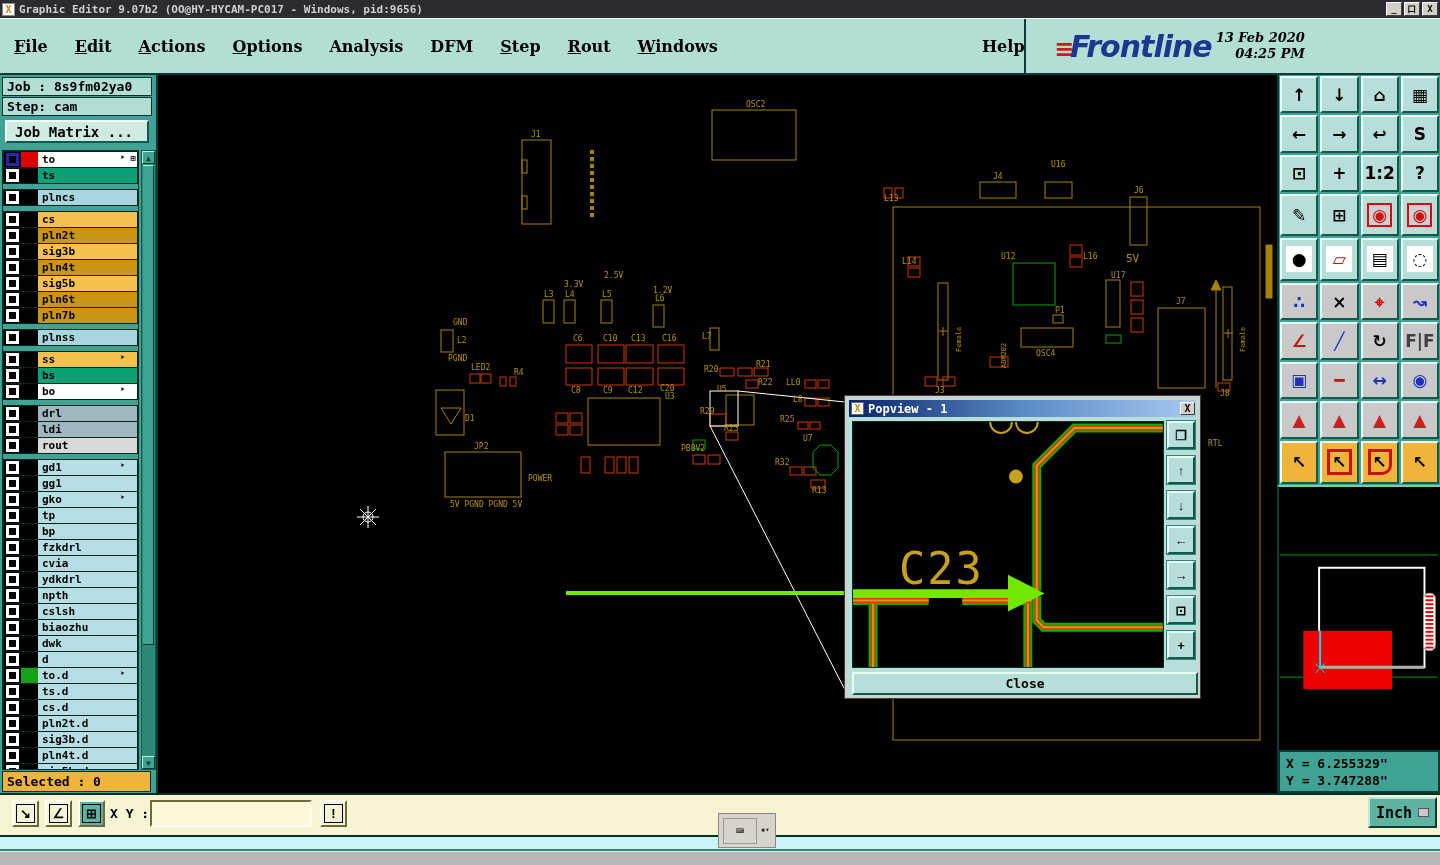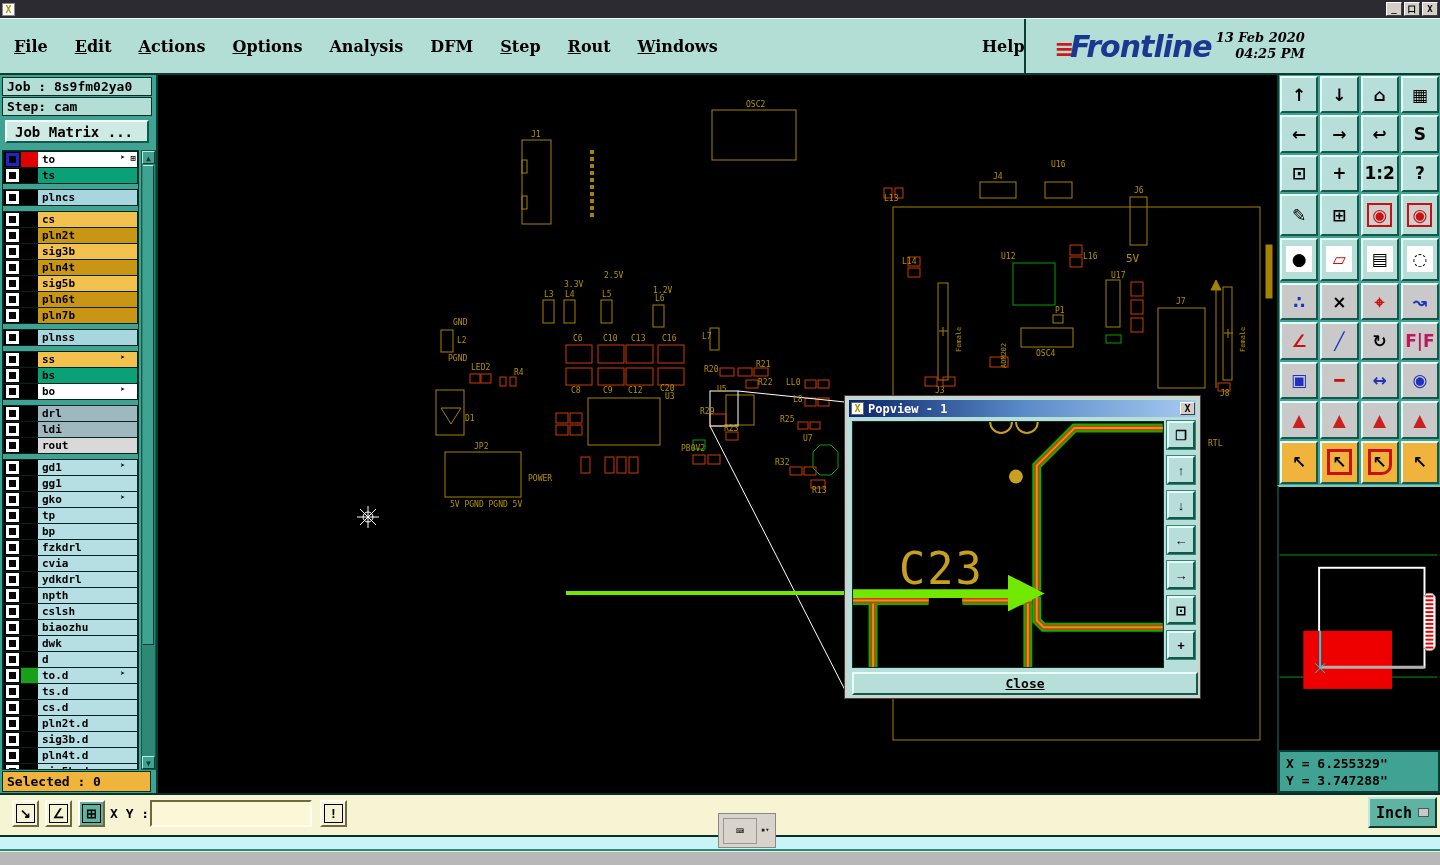--- a/index.html
+++ b/index.html
@@ -163,29 +163,30 @@
   #pv-btncol { position:absolute; left:320px; top:23px; width:32px; height:247px;
     display:flex; flex-direction:column; gap:7px; }
   .pv-btn { width:28px; height:28px; background:#b7ded9;
     border-top:2px solid #e8fff8; border-left:2px solid #e8fff8;
     border-right:2px solid #14584a; border-bottom:2px solid #14584a;
     font-size:13px; font-weight:bold; display:flex; align-items:center; justify-content:center;
     outline:1px solid #2e8876; }
   #pv-close { position:absolute; left:5px; top:274px; width:346px; height:23px;
     background:#b7ded9; border-top:2px solid #e8fff8; border-left:2px solid #e8fff8;
     border-right:2px solid #14584a; border-bottom:2px solid #14584a;
-    font-size:13px; font-weight:bold; text-align:center; font-family:"DejaVu Sans Mono",monospace;text-decoration:underline; }
+    font-size:13px; font-weight:bold; text-align:center; font-family:"DejaVu Sans Mono",monospace; }
 </style>
 </head>
 <body>
 
 <div id="app">
 
   <div id="titlebar">
     <span id="title-icon">X</span>
+    <span>Graphic Editor 9.07b2 (OO@HY-HYCAM-PC017 - Windows, pid:9656)</span>
     <span class="win-btns">
       <span class="win-btn">_</span>
       <span class="win-btn">口</span>
       <span class="win-btn">X</span>
     </span>
   </div>
 
   <div id="menuband">
     <div id="menu-items">
         <span class="menu-item"><u>F</u>ile</span>
@@ -661,21 +662,21 @@
       <button class="tb tb-gy">
         <span class="gl" style="color: rgb(204, 16, 16);">∠</span>
       </button>
       <button class="tb tb-gy">
         <span class="gl" style="color: rgb(32, 48, 192);">╱</span>
       </button>
       <button class="tb tb-gy">
         <span class="gl">↻</span>
       </button>
       <button class="tb tb-gy">
-        <span class="gl" style="color: #be185d;">F|F</span>
+        <span class="gl" style="color: #404040;">F|F</span>
       </button>
       <button class="tb tb-gy">
         <span class="gl" style="color: rgb(32, 48, 192);">▣</span>
       </button>
       <button class="tb tb-gy">
         <span class="gl" style="color: rgb(204, 16, 16);">━</span>
       </button>
       <button class="tb tb-gy">
         <span class="gl" style="color: rgb(32, 48, 192);">↔</span>
       </button>

